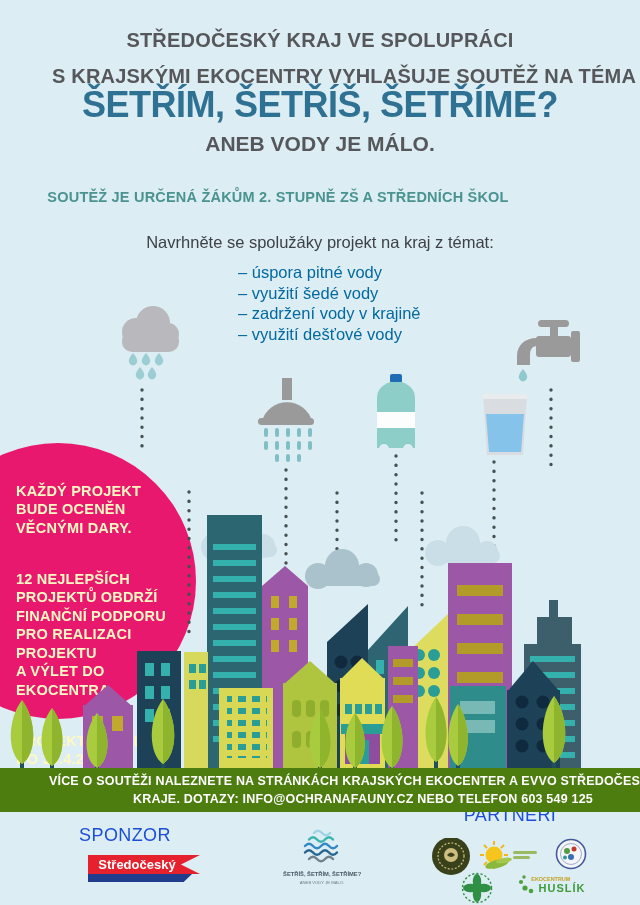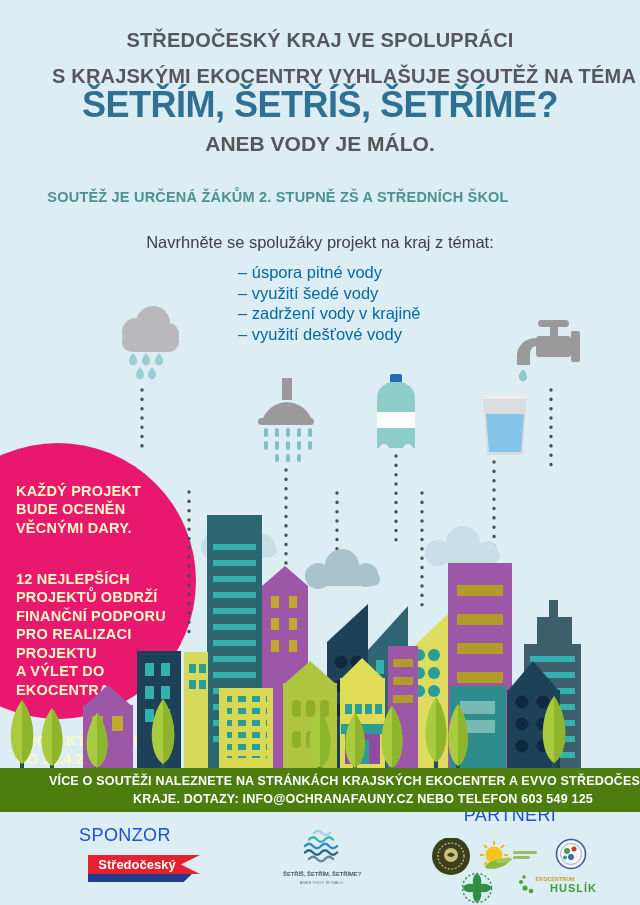--- a/index.html
+++ b/index.html
@@ -53,21 +53,21 @@
   #sponsor-stripe{
     position:absolute;left:0;top:19px;width:104px;height:8px;background:#1f3d8c;
     clip-path:polygon(0 0,100% 0,92% 100%,0 100%);
   }
 
   #contest-logo{left:268px;top:828px;width:108px;height:66px;text-align:center;}
   .logo-tiny-1{display:block;font-size:8px;transform:scale(.72);transform-origin:50% 0;color:#4b5a66;font-weight:bold;white-space:nowrap;margin-top:1px;}
   .logo-tiny-2{display:block;font-size:8px;transform:scale(.52);transform-origin:50% 0;color:#6c7a84;white-space:nowrap;}
 
   #partner-logos{left:425px;top:838px;width:175px;height:66px;}
-  #huslik{left:527px;top:875px;width:70px;text-align:right;line-height:9px;}
+  #huslik{left:527px;top:875px;width:70px;text-align:center;line-height:9px;}
   .huslik-top{display:block;font-size:8px;transform:scale(.68);transform-origin:0 50%;color:#c3a225;font-weight:bold;white-space:nowrap;}
   .huslik-name{display:block;font-size:11px;font-weight:bold;color:#3f9a3b;letter-spacing:1px;}
 </style>
 </head>
 <body>
 
 <div id="poster">
 
   <div class="abs hdr-line center" id="hdr1">STŘEDOČESKÝ KRAJ VE SPOLUPRÁCI</div>
   <div class="abs hdr-line center" id="hdr2">S KRAJSKÝMI EKOCENTRY VYHLAŠUJE SOUTĚŽ NA TÉMA</div>

